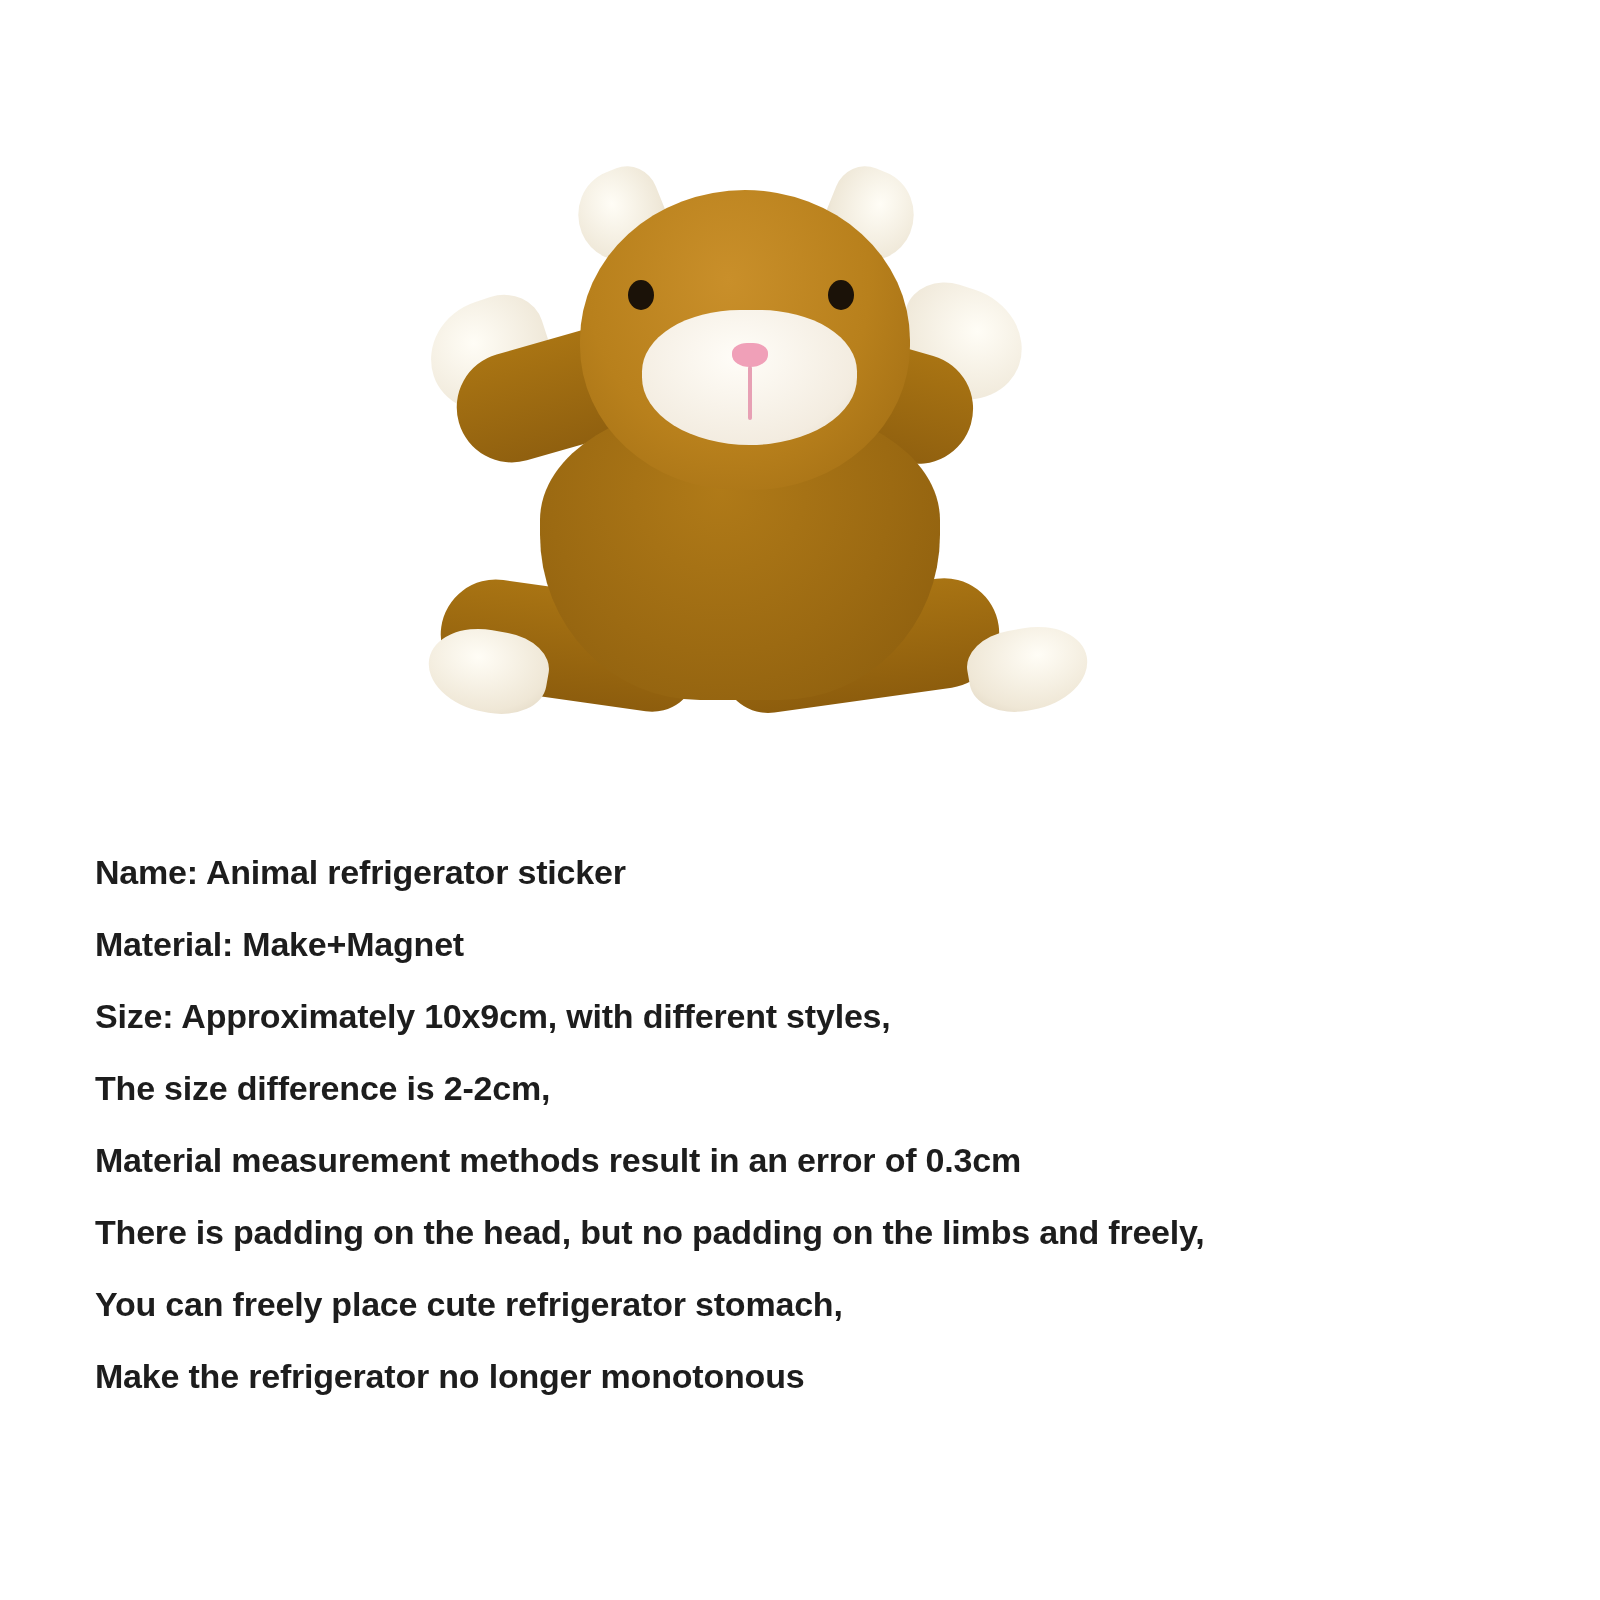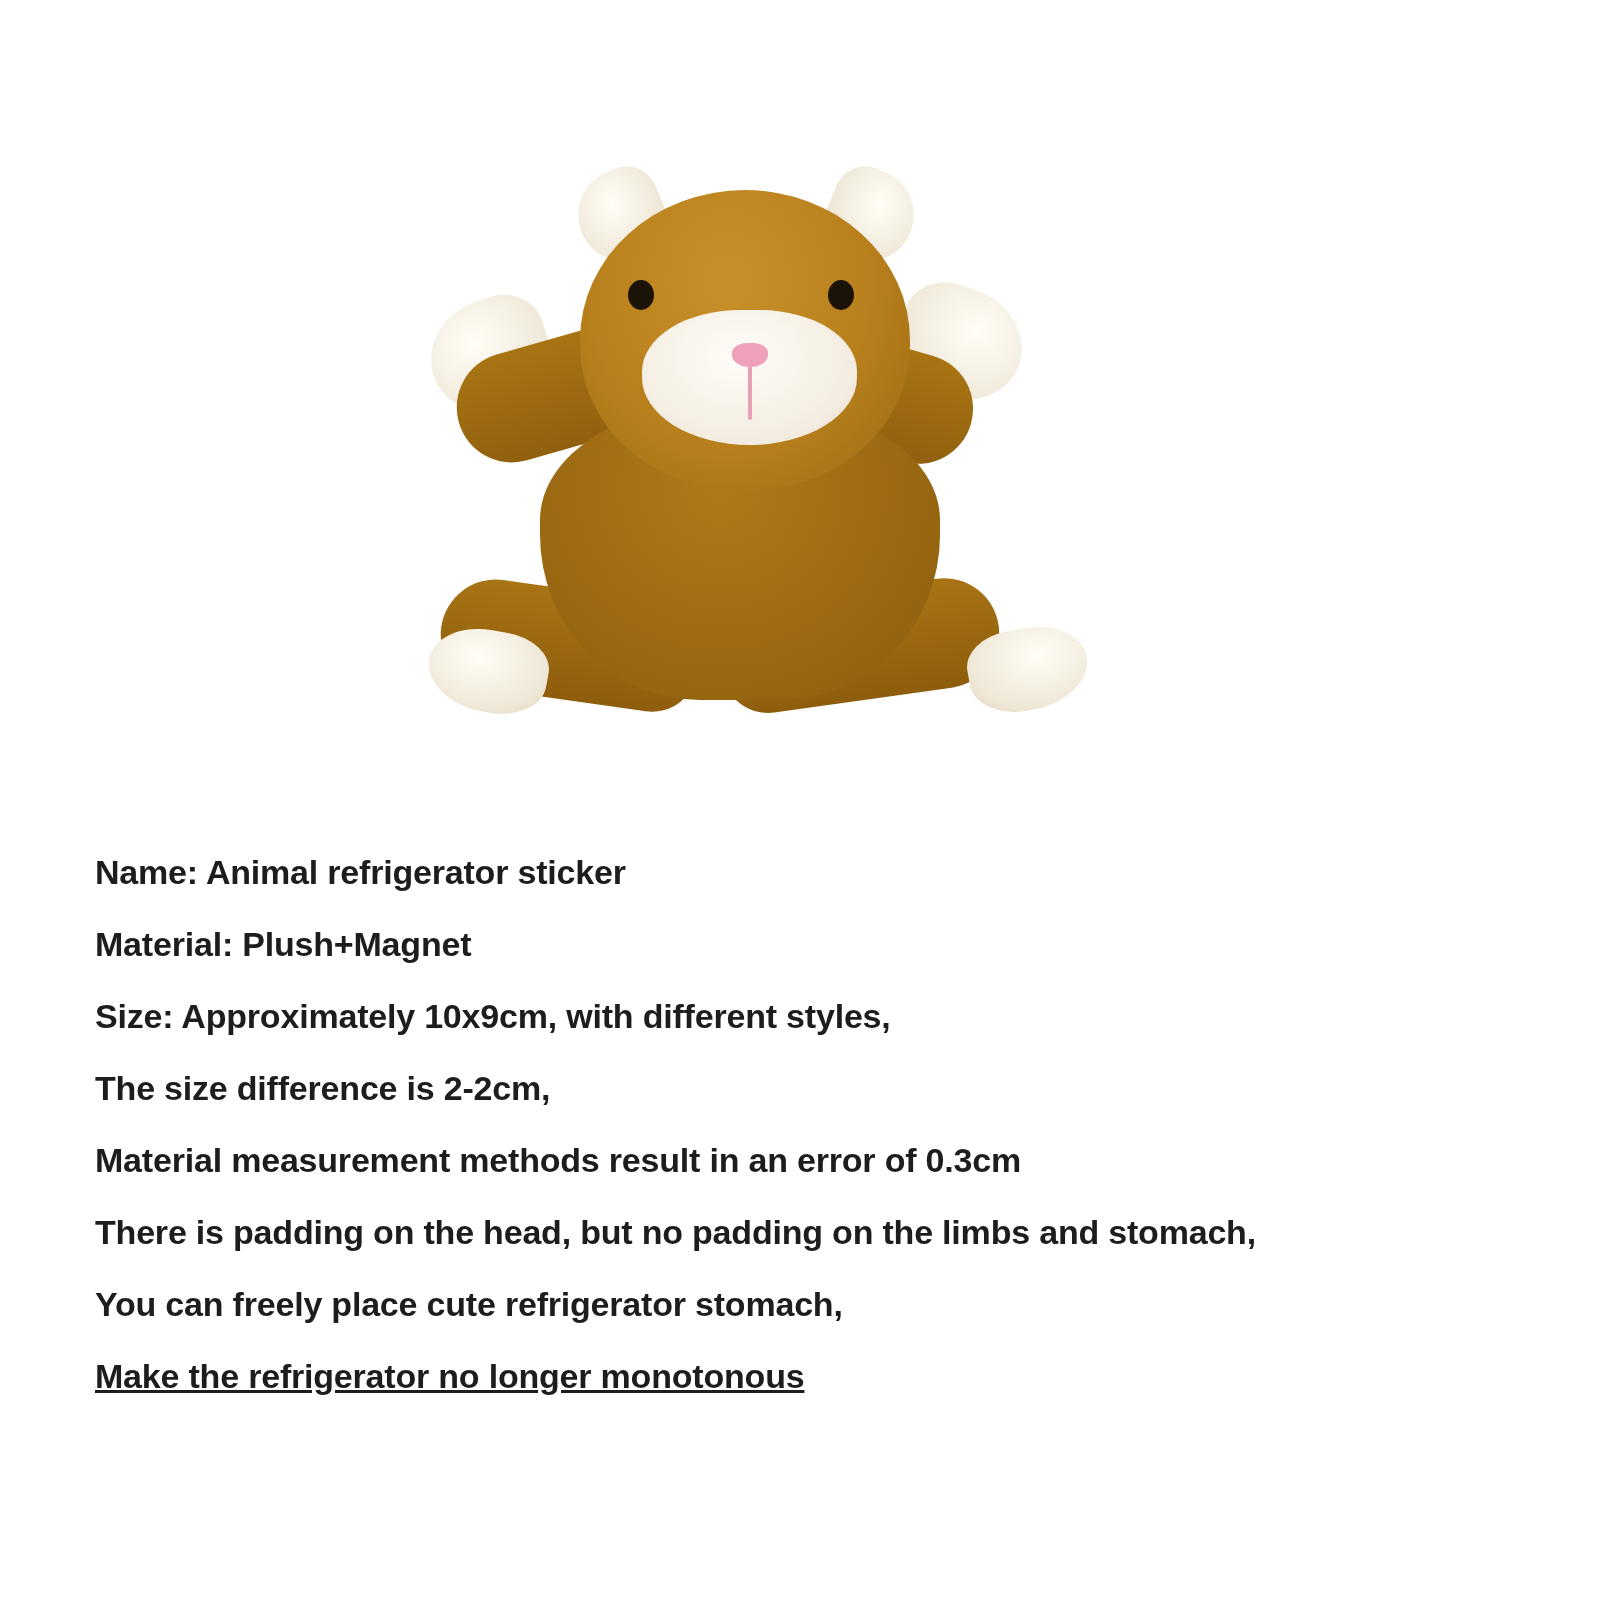--- a/index.html
+++ b/index.html
@@ -190,21 +190,21 @@
   }
   .desc-line {
     font-size: 34px;
     font-weight: 700;
     line-height: 1.0;
     color: #1d1d1d;
     margin: 0 0 38px 0;
     white-space: nowrap;
     letter-spacing: -0.2px;
   }
-  .desc-line:last-child { margin-bottom: 16px; text-decoration: underline; }
+  .desc-line:last-child { margin-bottom: 16px; }
 </style>
 </head>
 <body>
 
 <div class="page">
 
   <div class="product-figure">
     <div class="plush-stage">
       <div class="shape paw-left"></div>
       <div class="shape paw-right"></div>
@@ -221,22 +221,22 @@
       <div class="shape muzzle"></div>
       <div class="shape eye eye-left"></div>
       <div class="shape eye eye-right"></div>
       <div class="shape nose"></div>
       <div class="shape mouth-line"></div>
     </div>
   </div>
 
   <div class="description">
     <p class="desc-line">Name: Animal refrigerator sticker</p>
-    <p class="desc-line">Material: Plush+Magnet</p>
+    <p class="desc-line">Material: Make+Magnet</p>
     <p class="desc-line">Size: Approximately 10x9cm, with different styles,</p>
     <p class="desc-line">The size difference is 2-2cm,</p>
     <p class="desc-line">Material measurement methods result in an error of 0.3cm</p>
-    <p class="desc-line">There is padding on the head, but no padding on the limbs and stomach,</p>
+    <p class="desc-line">There is padding on the head, but no padding on the limbs and freely,</p>
     <p class="desc-line">You can freely place cute refrigerator stomach,</p>
     <p class="desc-line">Make the refrigerator no longer monotonous</p>
   </div>
 
 </div>
 
 </body></html>

